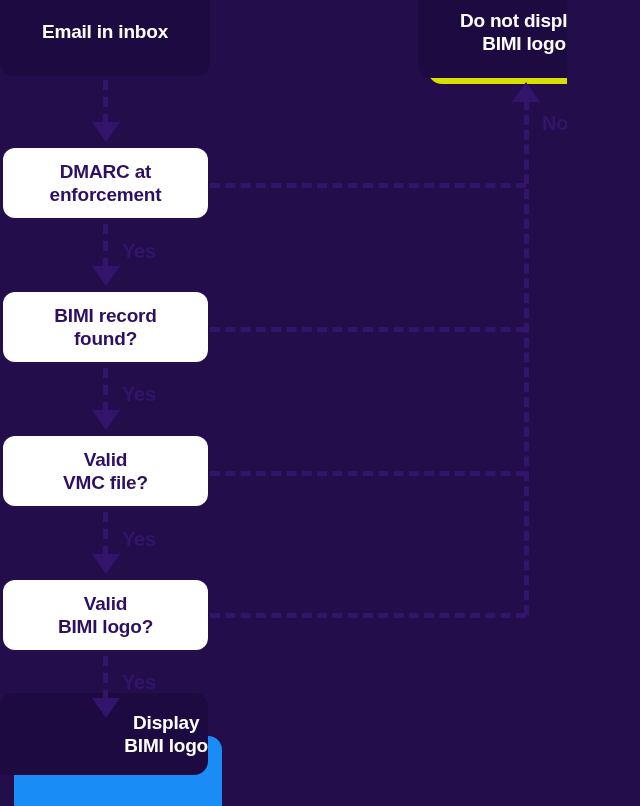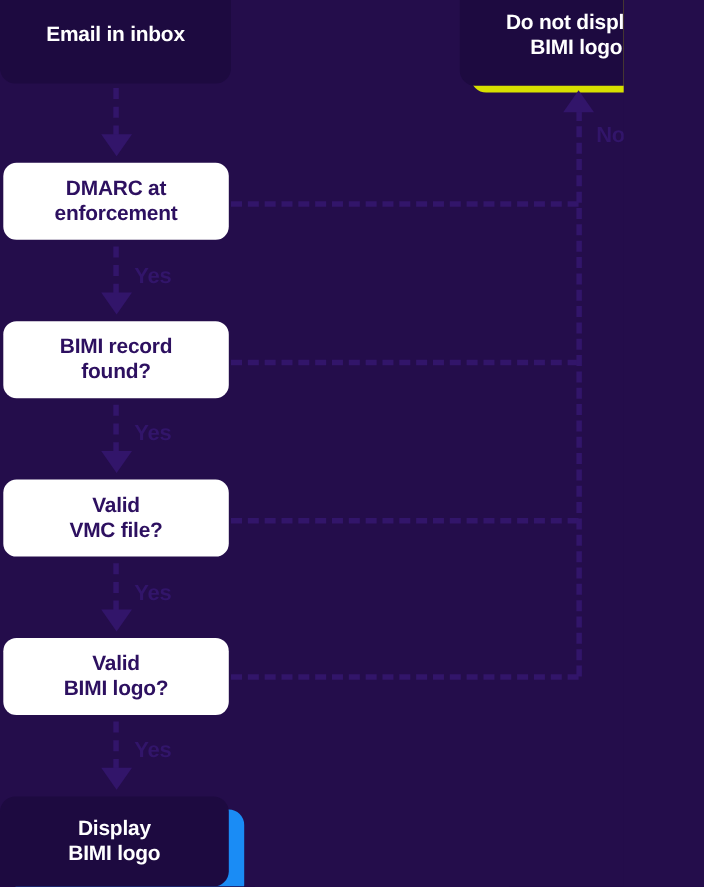--- a/index.html
+++ b/index.html
@@ -117,21 +117,21 @@
     <span>Valid
 VMC file?</span>
   </div>
 
   <div class="node decision" style="left:3px; top:580px; width:205px; height:70px;">
     <span>Valid
 BIMI logo?</span>
   </div>
 
   <div class="shadow" style="left:14px; top:736px; width:208px; height:82px; background:#1a8cf5; border-radius:14px;"></div>
-  <div class="node terminal" style="left:0px; top:724px; width:208px; height:82px; border-radius:14px 14px 14px 0;">
+  <div class="node terminal" style="left:0px; top:693px; width:208px; height:82px; border-radius:14px 14px 14px 0;justify-content:flex-end;">
     <span>Display
 BIMI logo</span>
   </div>
 
   <div class="vline" style="left:103px; top:80px; height:44px;"></div>
   <div class="arrow-down" style="left:92px; top:122px;"></div>
 
   <div class="vline" style="left:103px; top:224px; height:44px;"></div>
   <div class="arrow-down" style="left:92px; top:266px;"></div>
   <div class="edge-label" style="left:122px; top:240px;">Yes</div>

